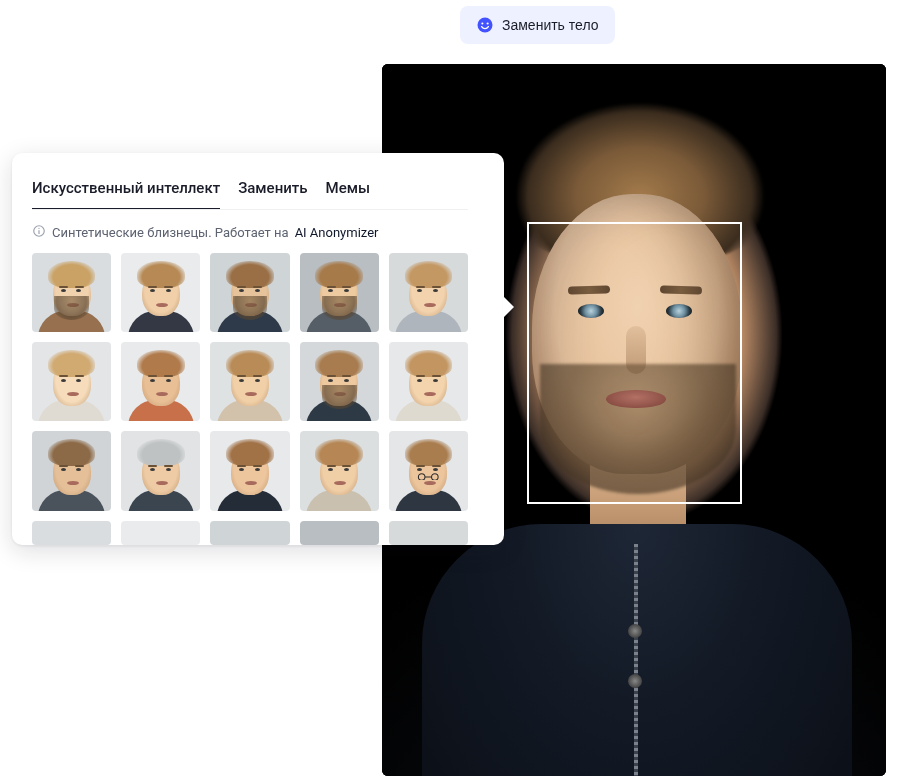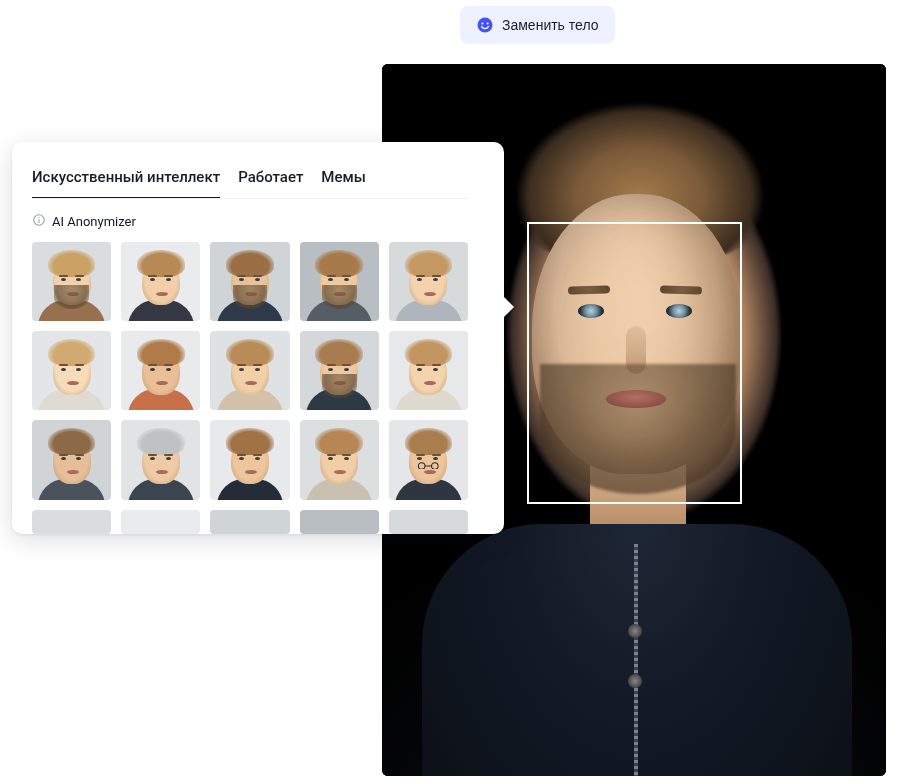--- a/index.html
+++ b/index.html
@@ -158,21 +158,21 @@
       width: 0; height: 0;
       border-top: 11px solid transparent;
       border-bottom: 11px solid transparent;
       border-left: 11px solid #ffffff;
       filter: drop-shadow(1px 0 1px rgba(0,0,0,.08));
       z-index: 11;
     }
     
     .popover {
       position: absolute;
-      top: 142px;
+      top: 153px;
       left: 12px;
       width: 492px;
       height: 392px;
       background: #fff;
       border-radius: 10px;
       box-shadow: 0 6px 24px rgba(20, 24, 40, .14), 0 1px 3px rgba(20,24,40,.08);
       padding: 18px 36px 0 20px;
       z-index: 10;
       overflow: hidden;
     }
@@ -279,36 +279,37 @@
 
 <div class="popover-pointer"></div>
 
 <div class="popover">
 
   <div class="tabs">
     <div class="tab active">
       <span>Искусственный интеллект</span>
     </div>
     <div class="tab">
-      <span>Работает</span>
+      <span>Заменить</span>
     </div>
     <div class="tab">
       <span>Мемы</span>
     </div>
 
   </div>
 
   <div class="info-line">
     <span>
       <svg viewBox="0 0 24 24" fill="none" stroke="#9aa0ad" stroke-width="2">
           <circle cx="12" cy="12" r="9"></circle>
           <line x1="12" y1="10.5" x2="12" y2="17"></line>
           <circle cx="12" cy="7.6" r="1" fill="#9aa0ad" stroke="none"></circle>
         </svg>
     </span>
+    <span>Синтетические близнецы. Работает на </span>
     <a class="info-link">AI Anonymizer</a>
   </div>
 
   <div class="grid" id="thumb-grid">
       <div class="thumb">
         <div class="t-bg" style="background: rgb(217, 221, 224);"></div>
         <div class="t-body" style="left: 8%; width: 84%; height: 34%; background: rgb(150, 112, 79);"></div>
         <div class="t-face" style="top: 24%; left: 26%; width: 48%; height: 56%; background: radial-gradient(at 50% 40%, rgb(241, 210, 174) 0%, rgb(241, 210, 174) 60%, rgb(189, 150, 112) 100%);"></div>
         <div class="t-hair" style="top: 10%; left: 20%; width: 60%; height: 34%; background: radial-gradient(at 50% 60%, rgb(202, 162, 101) 0%, rgb(202, 162, 101) 55%, transparent 80%);"></div>
         <div class="t-eye" style="top: 46%; left: 36%;"></div>

